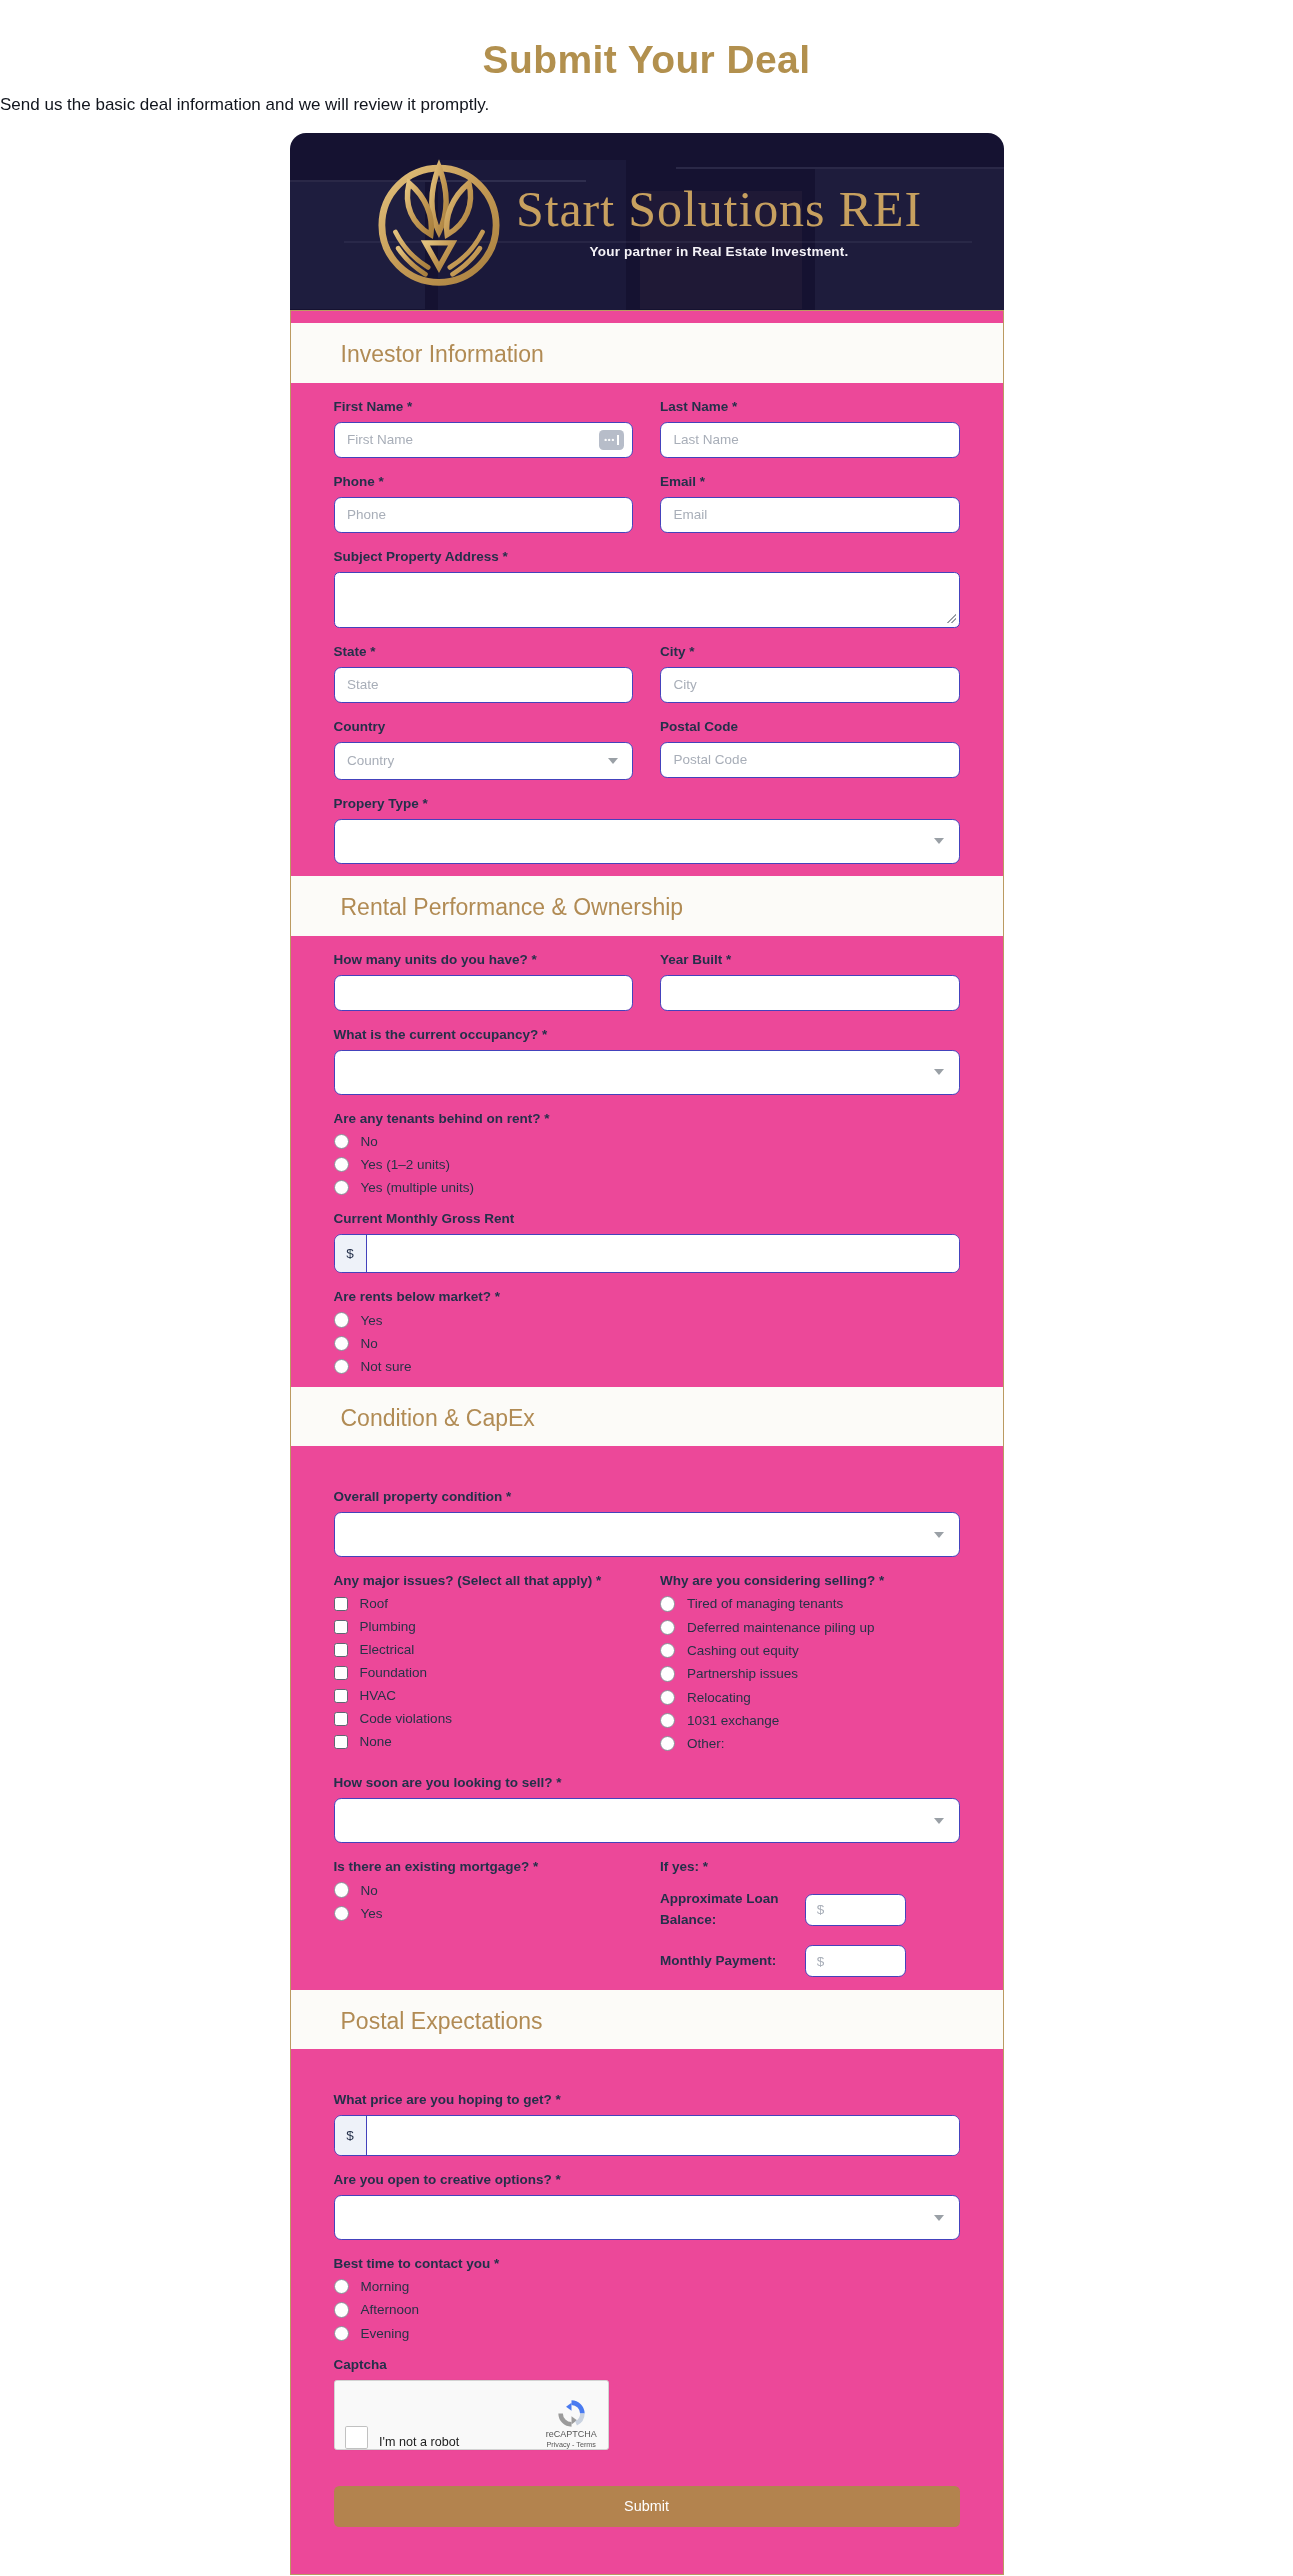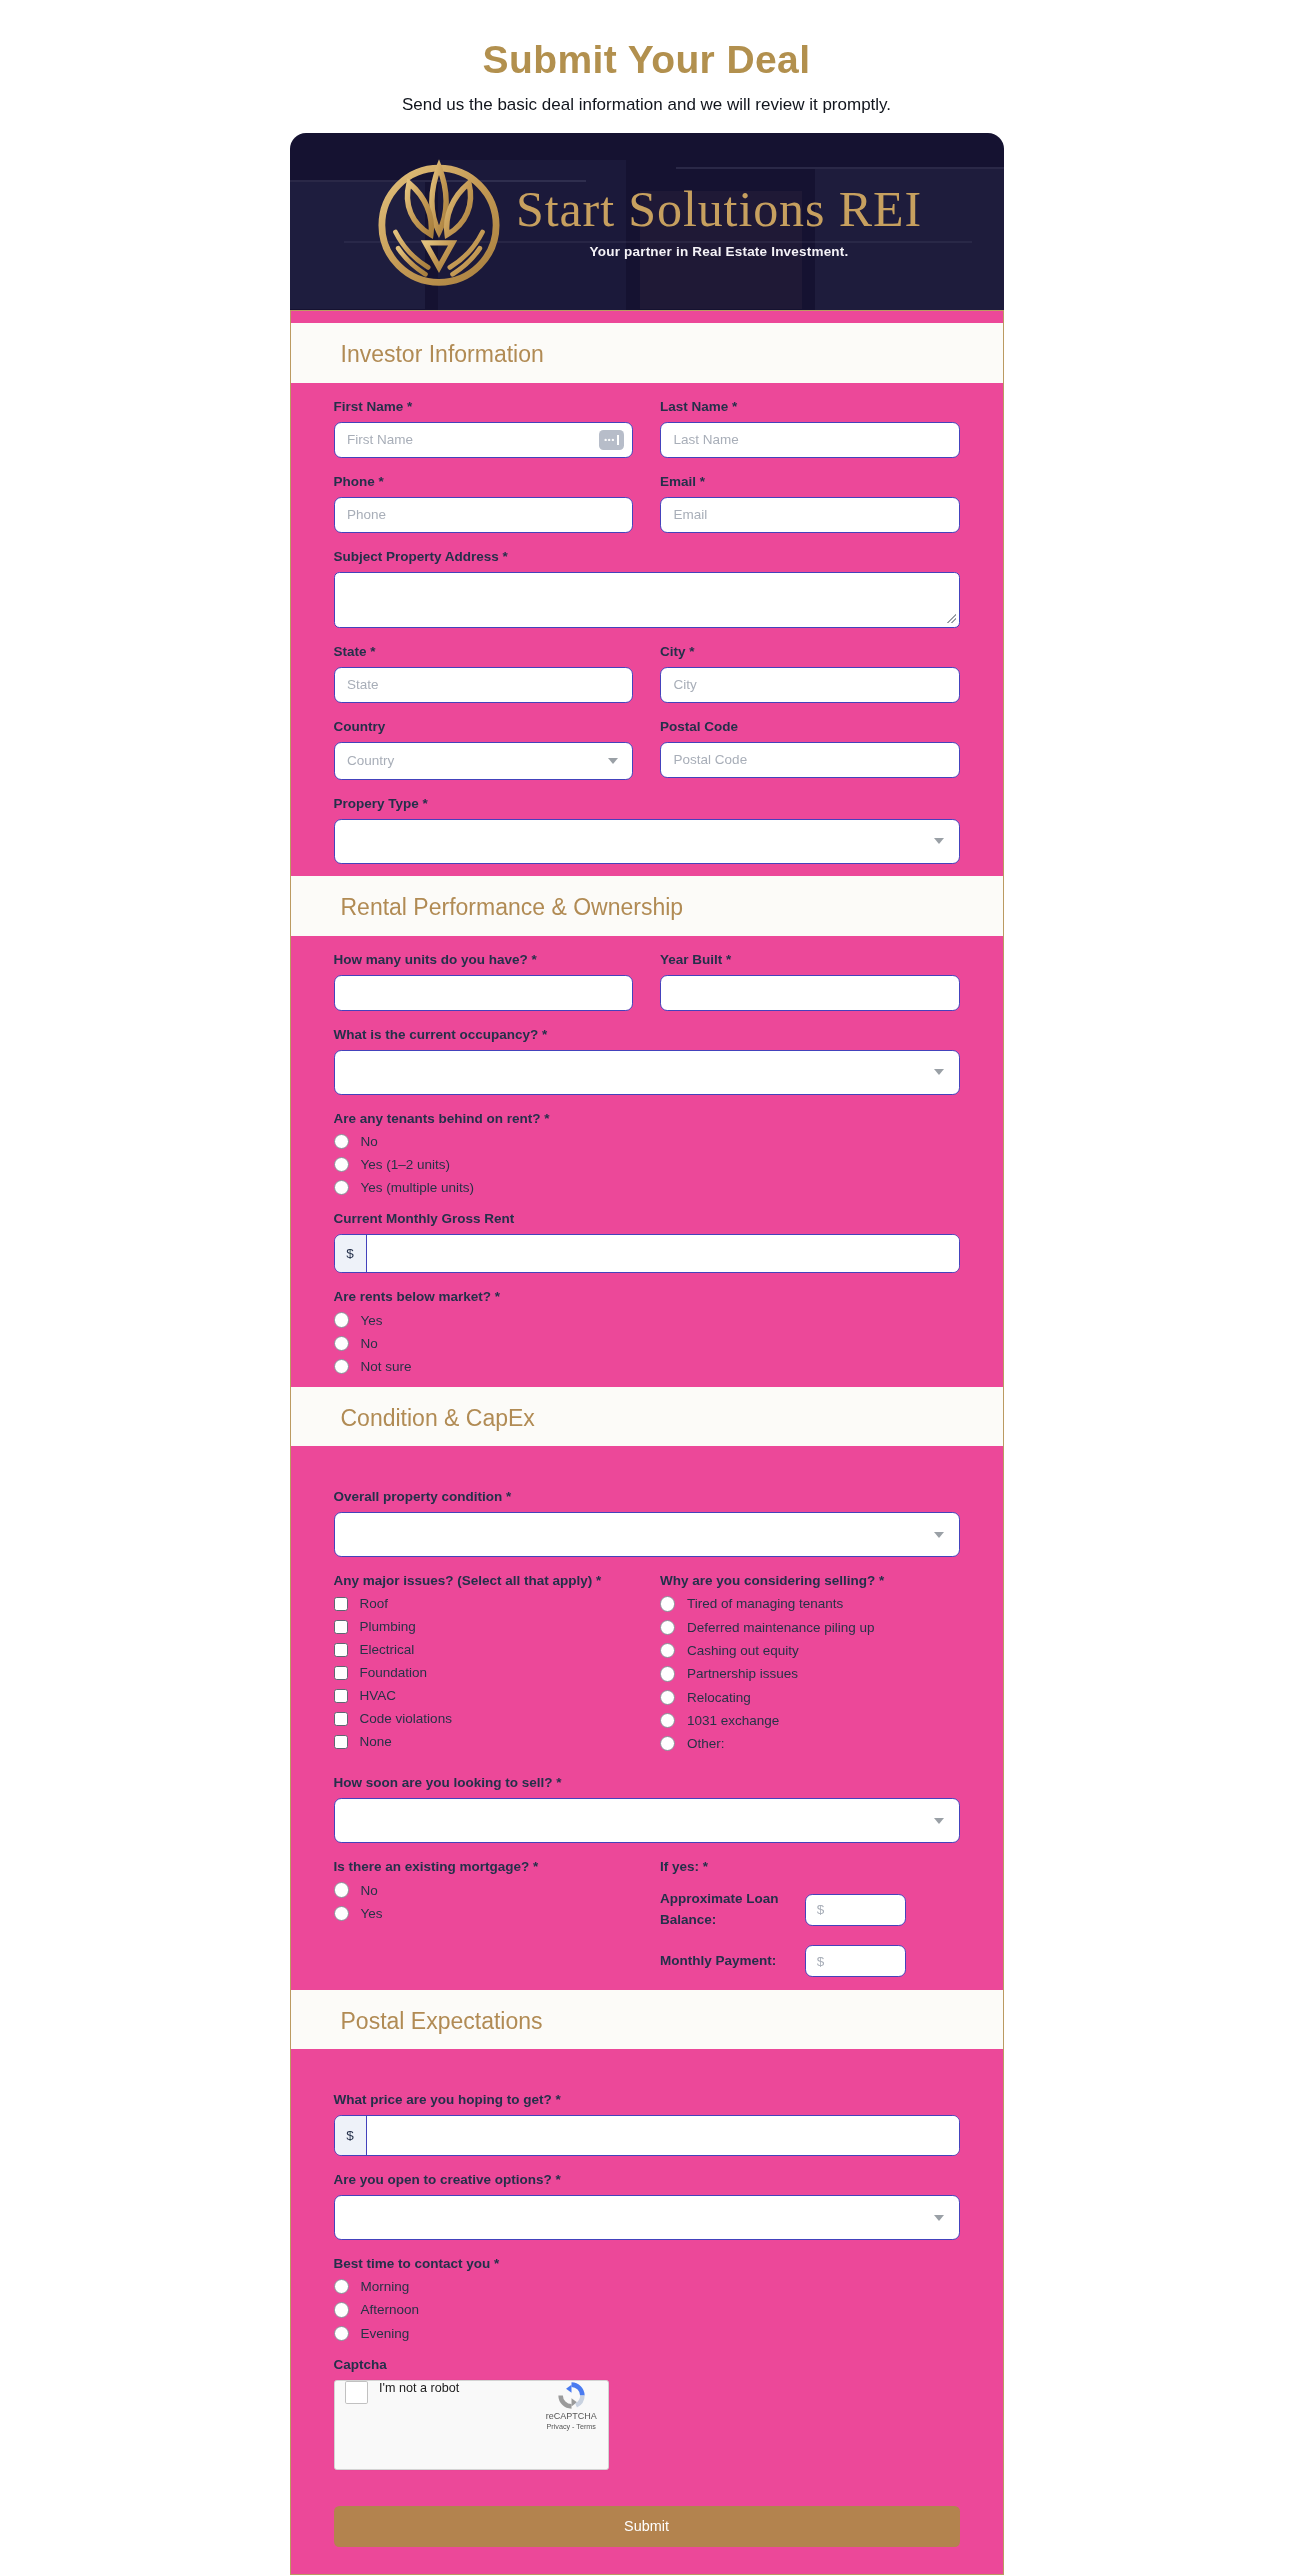--- a/index.html
+++ b/index.html
@@ -3,21 +3,21 @@
 <meta charset="utf-8">
 <style>
   * { box-sizing: border-box; margin: 0; padding: 0; }
   html,body { width:1293px; }
   body {
     height:2576px; background:#ffffff; overflow:hidden;
     font-family:"Liberation Sans", sans-serif; color:#24304a;
   }
   
   .page-title { margin-top:38px; text-align:center; font-size:39px; font-weight:bold; color:#b2904e; letter-spacing:0.4px; }
-  .page-subtitle { margin-top:12.6px; text-align:center; font-size:17px; color:#11151d; }
+  .page-subtitle { margin-top:12.6px; font-size:17px; color:#11151d; }
 
   
   .form-card { width:714px; margin:18px auto 0; }
 
   .banner { position:relative; height:177px; background:#151231; border-radius:16px 16px 0 0; overflow:hidden; }
   .bld { position:absolute; background:rgba(120,130,180,0.10); }
   .bld.b1 { left:0;   top:49px;  width:135px; height:127px; }
   .bld.b2 { left:148px; top:27px; width:188px; height:150px; background:rgba(120,130,180,0.07);}
   .bld.b3 { left:350px; top:58px; width:162px; height:118px; background:rgba(150,120,120,0.08);}
   .bld.b4 { left:525px; top:36px; width:189px; height:141px; background:rgba(120,130,180,0.09);}
@@ -69,21 +69,21 @@
   .opt-row { display:flex; align-items:center; gap:11.7px; margin:8px 0; }
   .rad { width:15.3px; height:15.3px; border:1.3px solid #8a8f98; border-radius:50%; background:#fff; flex:0 0 auto; }
   .cbox { width:14.4px; height:14.4px; border:1.3px solid #5f6672; border-radius:2.7px; background:#fff; flex:0 0 auto; }
   .opt-label { font-size:13.5px; font-weight:500; color:#273247; }
 
   .loan-row { display:flex; align-items:center; margin-top:14.4px; }
   .loan-label { width:145px; font-size:13.5px; font-weight:700; color:#24304a; line-height:1.55; }
   .mini-input { width:101px; height:32px; padding:0 10.8px; outline:none; }
 
   
-  .captcha-box { margin-top:1px; width:275px; height:90px; background:#f9f9f9; border:0.9px solid #d3d3d3; border-radius:2.7px; box-shadow:0 0 1.8px rgba(0,0,0,0.05); display:flex; align-items:flex-start; padding:0 10.8px; }
+  .captcha-box { margin-top:1px; width:275px; height:70px; background:#f9f9f9; border:0.9px solid #d3d3d3; border-radius:2.7px; box-shadow:0 0 1.8px rgba(0,0,0,0.05); display:flex; align-items:flex-end; padding:0 10.8px; }
   .captcha-check { width:23px; height:23px; background:#ffffff; border:1.8px solid #c1c1c1; border-radius:1.8px; }
   .captcha-text { margin-left:10.8px; font-size:12.6px; color:#222; }
   .captcha-brand { margin-left:auto; display:flex; flex-direction:column; align-items:center; }
   .captcha-brand svg { width:29px; height:29px; }
   .captcha-brand-name { font-size:9px; color:#555; margin-top:0.9px; }
   .captcha-links { font-size:7.2px; color:#555; margin-top:0.9px; }
 
   .submit-btn { margin-top:36px; display:block; width:100%; height:41px; background:#b3834e; border:none; border-radius:5.4px; color:#ffffff; font-size:14.4px; font-family:"Liberation Sans", sans-serif; cursor:pointer; }
 </style>
 </head>

